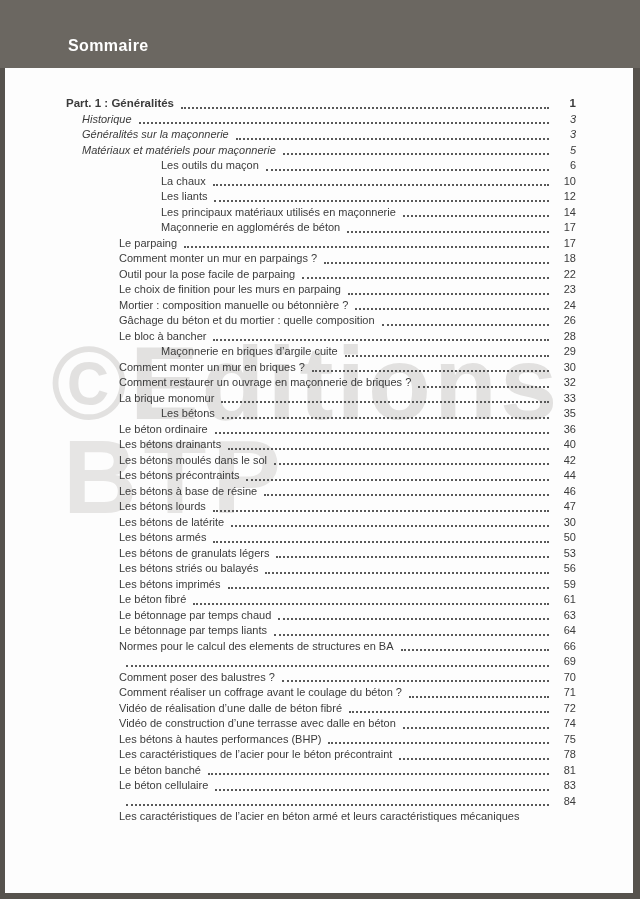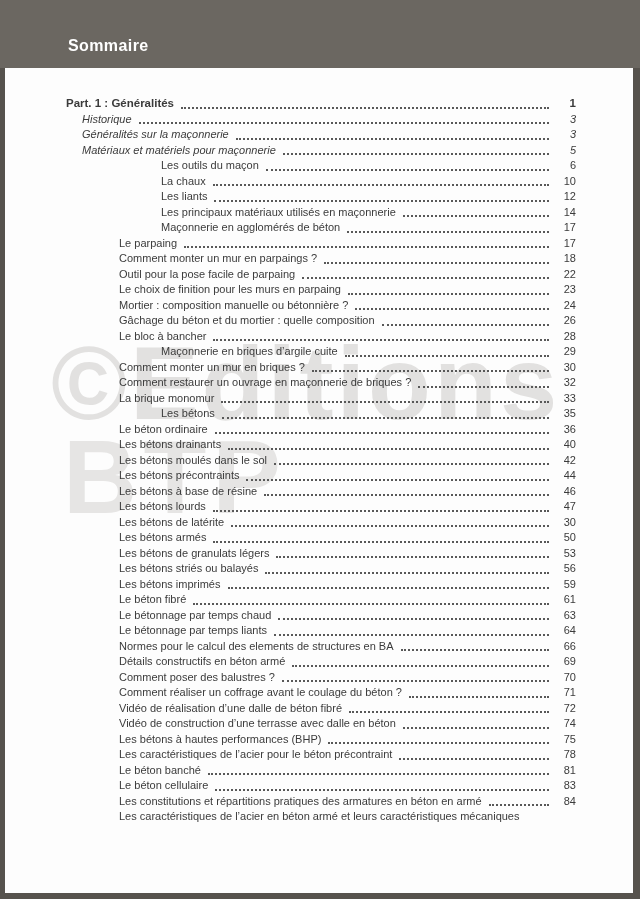--- a/index.html
+++ b/index.html
@@ -253,21 +253,20 @@
           <span class="label">Le bétonnage par temps liants</span>
           <span class="leader"></span>
           <span class="num">64</span>
         </div>
         <div class="row lvl3">
           <span class="label">Normes pour le calcul des elements de structures en BA</span>
           <span class="leader"></span>
           <span class="num">66</span>
         </div>
         <div class="row lvl3">
-          <span class="label">Détails constructifs en béton armé</span>
           <span class="leader"></span>
           <span class="num">69</span>
         </div>
         <div class="row lvl3">
           <span class="label">Comment poser des balustres ?</span>
           <span class="leader"></span>
           <span class="num">70</span>
         </div>
         <div class="row lvl3">
           <span class="label">Comment réaliser un coffrage avant le coulage du béton ?</span>
@@ -298,21 +297,20 @@
           <span class="label">Le béton banché</span>
           <span class="leader"></span>
           <span class="num">81</span>
         </div>
         <div class="row lvl3">
           <span class="label">Le béton cellulaire</span>
           <span class="leader"></span>
           <span class="num">83</span>
         </div>
         <div class="row lvl3">
-          <span class="label">Les constitutions et répartitions pratiques des armatures en béton en armé</span>
           <span class="leader"></span>
           <span class="num">84</span>
         </div>
         <div class="row lvl3 nopage">
           <span class="label">Les caractéristiques de l’acier en béton armé et leurs caractéristiques mécaniques</span>
           <span class="leader"></span>
           <span class="num"></span>
         </div>
       </div>
   </div>

